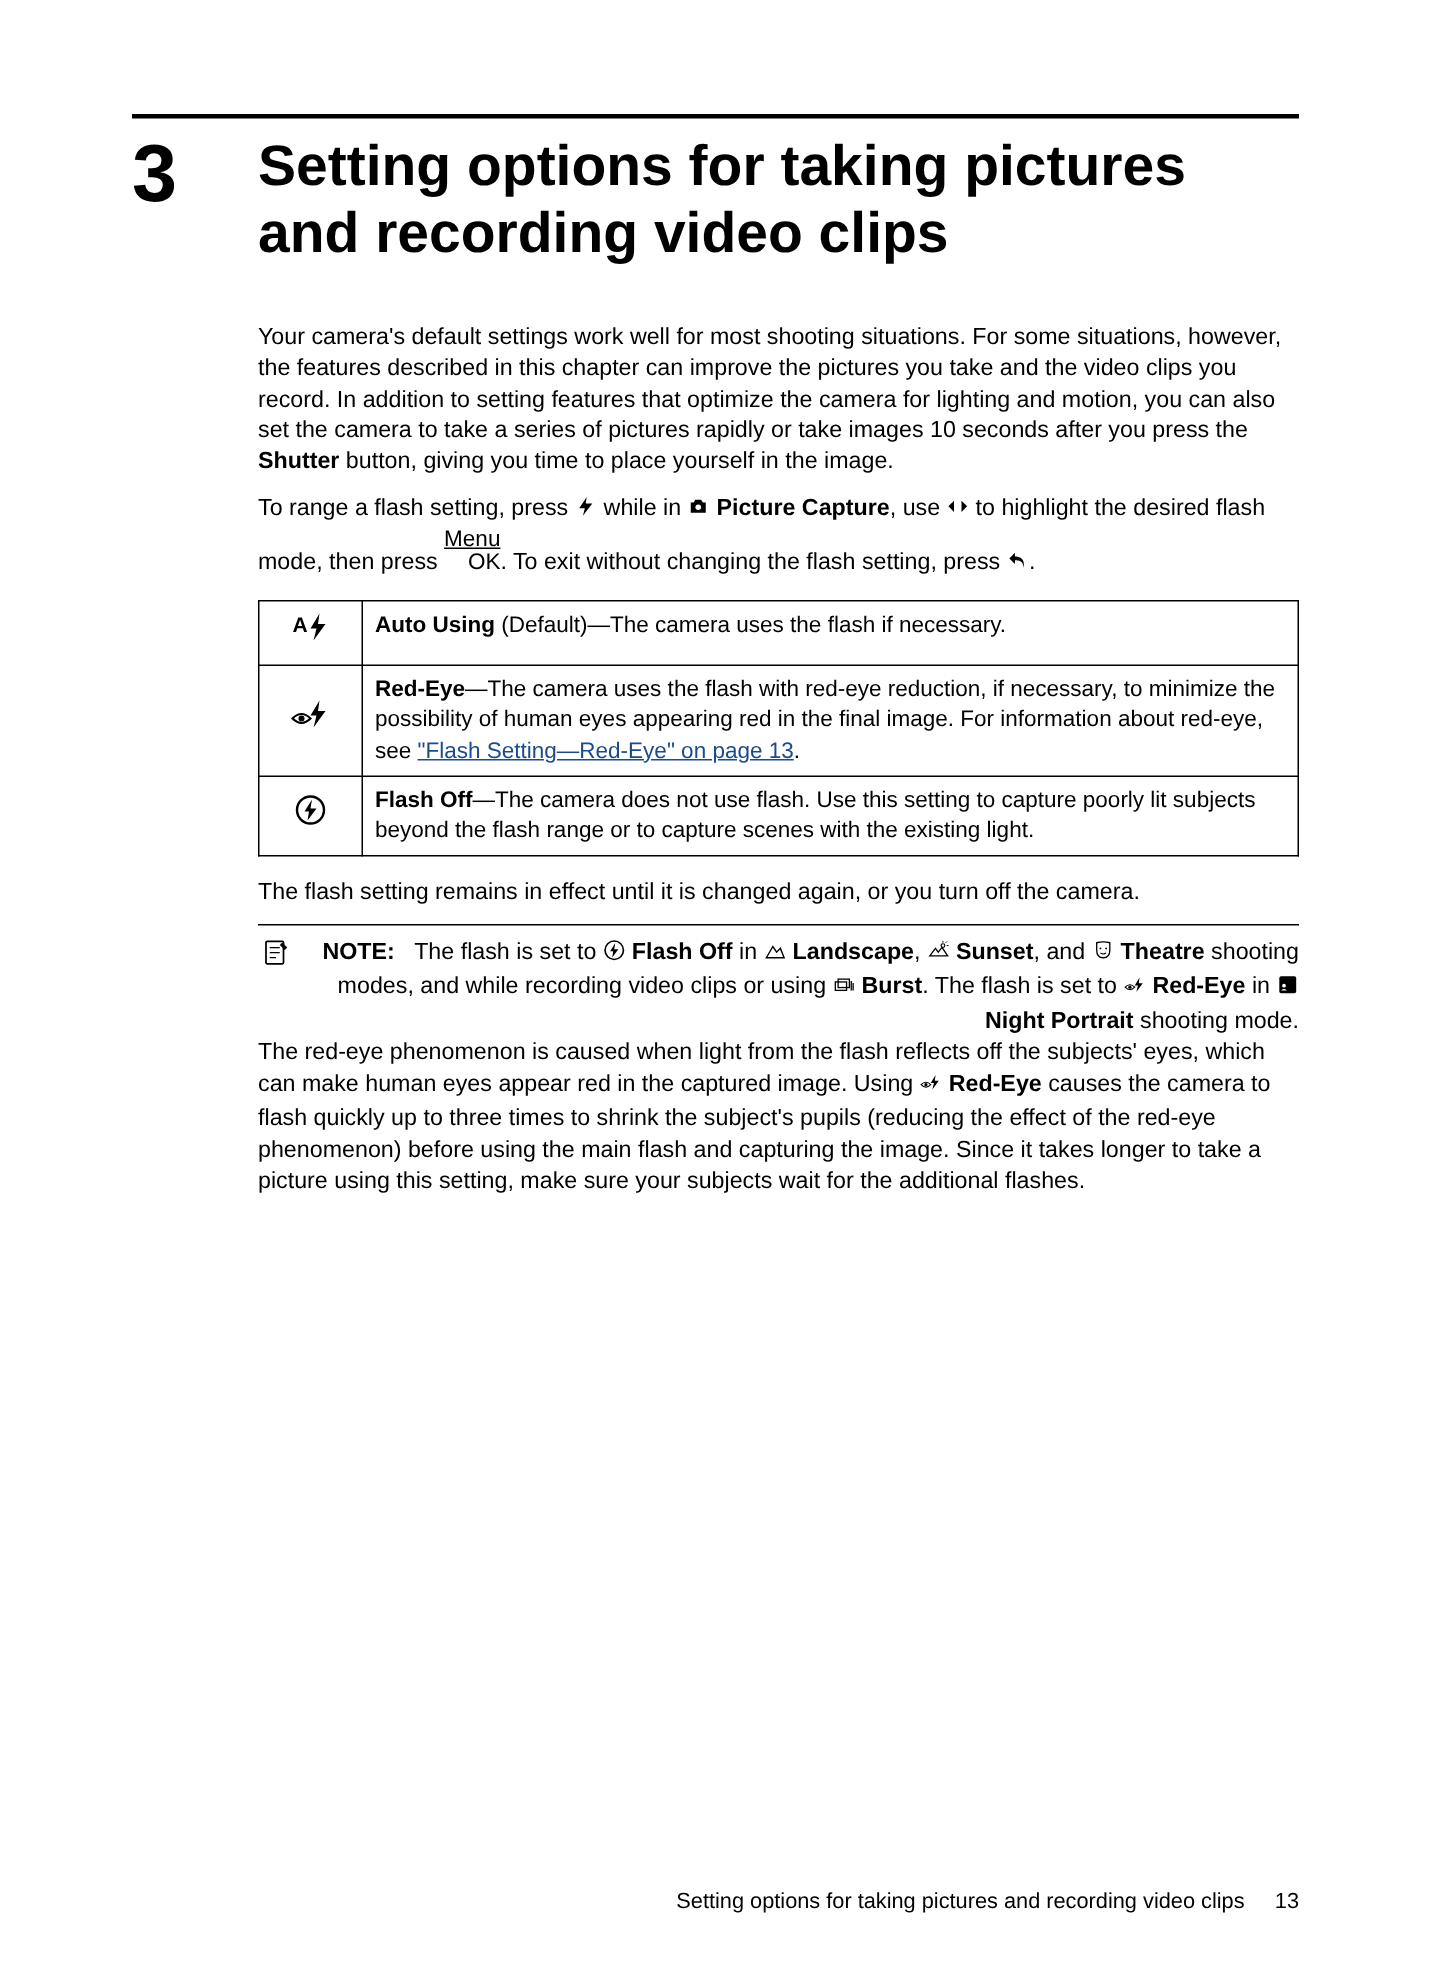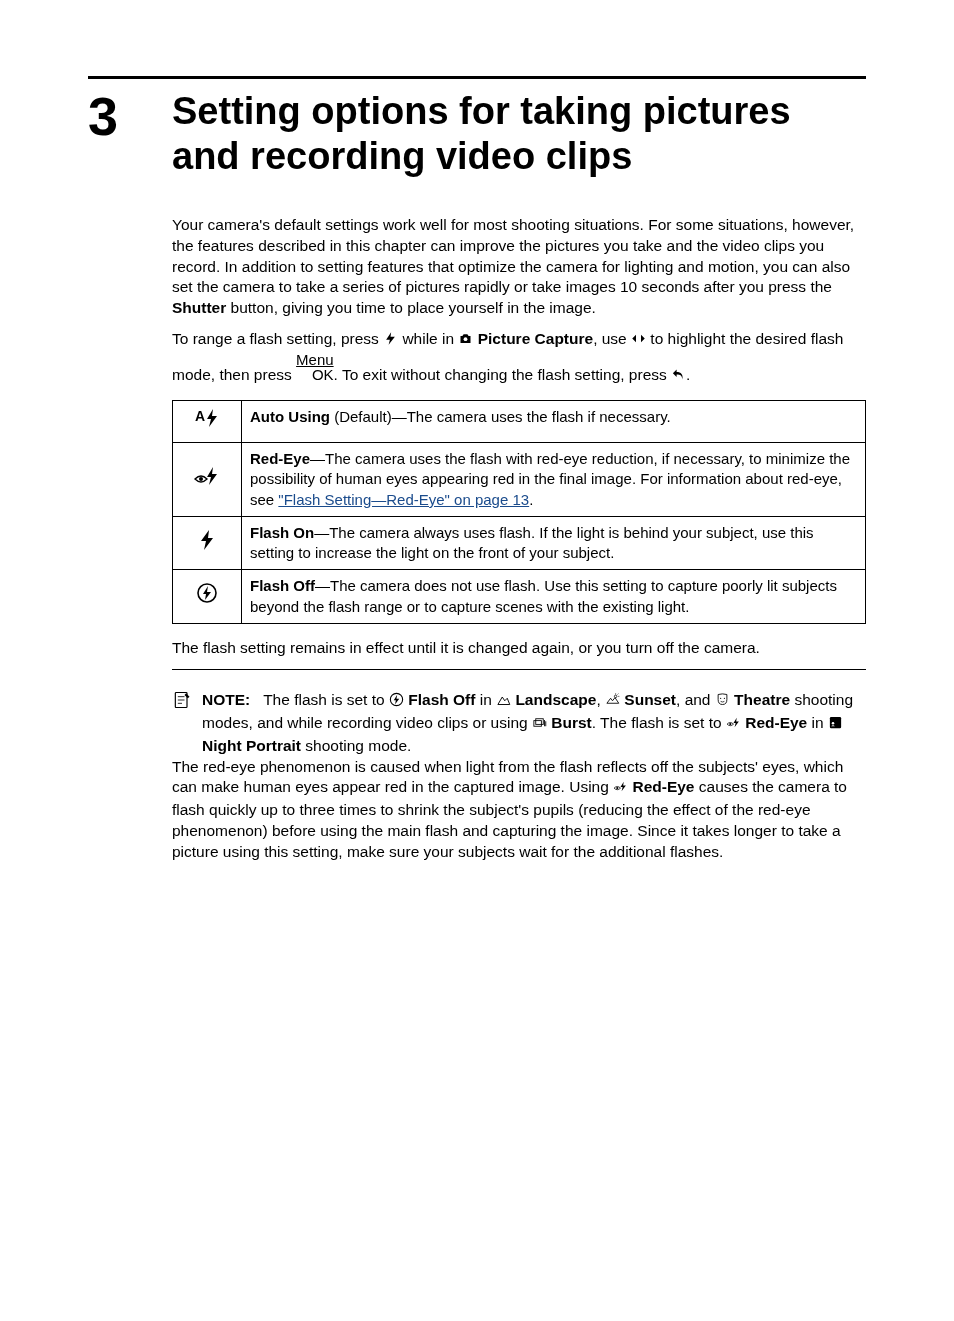--- a/index.html
+++ b/index.html
@@ -78,23 +78,24 @@
   a.xref {
     color: #1a4b8c;
     text-decoration: underline;
   }
 
   
   .note-wrap {
     margin-top: 6px;
     margin-left: 84px;
     border-top: 1px solid #000;
-    padding-top: 20px;
+    padding-top: 8px;
     display: flex;
     gap: 8px;
+    text-align: right;
   }
   .note-icon {
     flex: 0 0 22px;
     font-size: 18px;
     line-height: 1.2;
   }
   .note-body { flex: 1; }
 
   
   .footer {
@@ -166,30 +167,20 @@
     <tr>
       <td class="icon-cell">
         <svg width="28" height="22" viewBox="0 0 28 22">
               <path d="M2 14 Q8 8 14 14 Q8 20 2 14 Z" fill="none" stroke="#000" stroke-width="1.4"></path>
               <circle cx="8" cy="14" r="2" fill="#000"></circle>
               <path d="M20 2 L14 12 H18 L16 20 L24 9 H19 Z" fill="#000"></path>
             </svg>
       </td>
       <td>
         <span class="bold">Red-Eye</span><span>—The camera uses the flash with red-eye reduction, if necessary, to minimize the possibility of human eyes appearing red in the final image. For information about red-eye, see </span><a href="#" class="xref">"Flash Setting—Red-Eye" on page 13</a><span>.</span>
-      </td>
-    </tr>
-    <tr>
-      <td class="icon-cell">
-        <svg width="20" height="22" viewBox="0 0 20 22">
-              <path d="M12 1 L4 12 H9 L7 21 L16 9 H11 Z" fill="#000"></path>
-            </svg>
-      </td>
-      <td>
-        <span class="bold">Flash On</span><span>—The camera always uses flash. If the light is behind your subject, use this setting to increase the light on the front of your subject.</span>
       </td>
     </tr>
     <tr>
       <td class="icon-cell">
         <svg width="22" height="22" viewBox="0 0 22 22">
               <circle cx="11" cy="11" r="9" fill="none" stroke="#000" stroke-width="1.6"></circle>
               <path d="M12 4 L7 12 H10 L9 18 L15 10 H11 Z" fill="#000"></path>
             </svg>
       </td>
       <td>
@@ -258,14 +249,17 @@
     <p>
       <span>The red-eye phenomenon is caused when light from the flash reflects off the subjects' eyes, which can make human eyes appear red in the captured image. Using </span><span class="g"><svg viewBox="0 0 28 22">
             <path d="M2 14 Q8 8 14 14 Q8 20 2 14 Z" fill="none" stroke="#000" stroke-width="1.4"></path>
             <circle cx="8" cy="14" r="2" fill="#000"></circle>
             <path d="M20 2 L14 12 H18 L16 20 L24 9 H19 Z" fill="#000"></path>
           </svg></span>
       <span class="bold">Red-Eye</span><span> causes the camera to flash quickly up to three times to shrink the subject's pupils (reducing the effect of the red-eye phenomenon) before using the main flash and capturing the image. Since it takes longer to take a picture using this setting, make sure your subjects wait for the additional flashes.</span>
     </p>
   </div>
 
+  <div class="footer">
+    <span>Setting options for taking pictures and recording video clips</span>&nbsp;&nbsp;&nbsp;&nbsp;&nbsp;<span>13</span>
+  </div>
 
 </div>
 
 </body></html>

